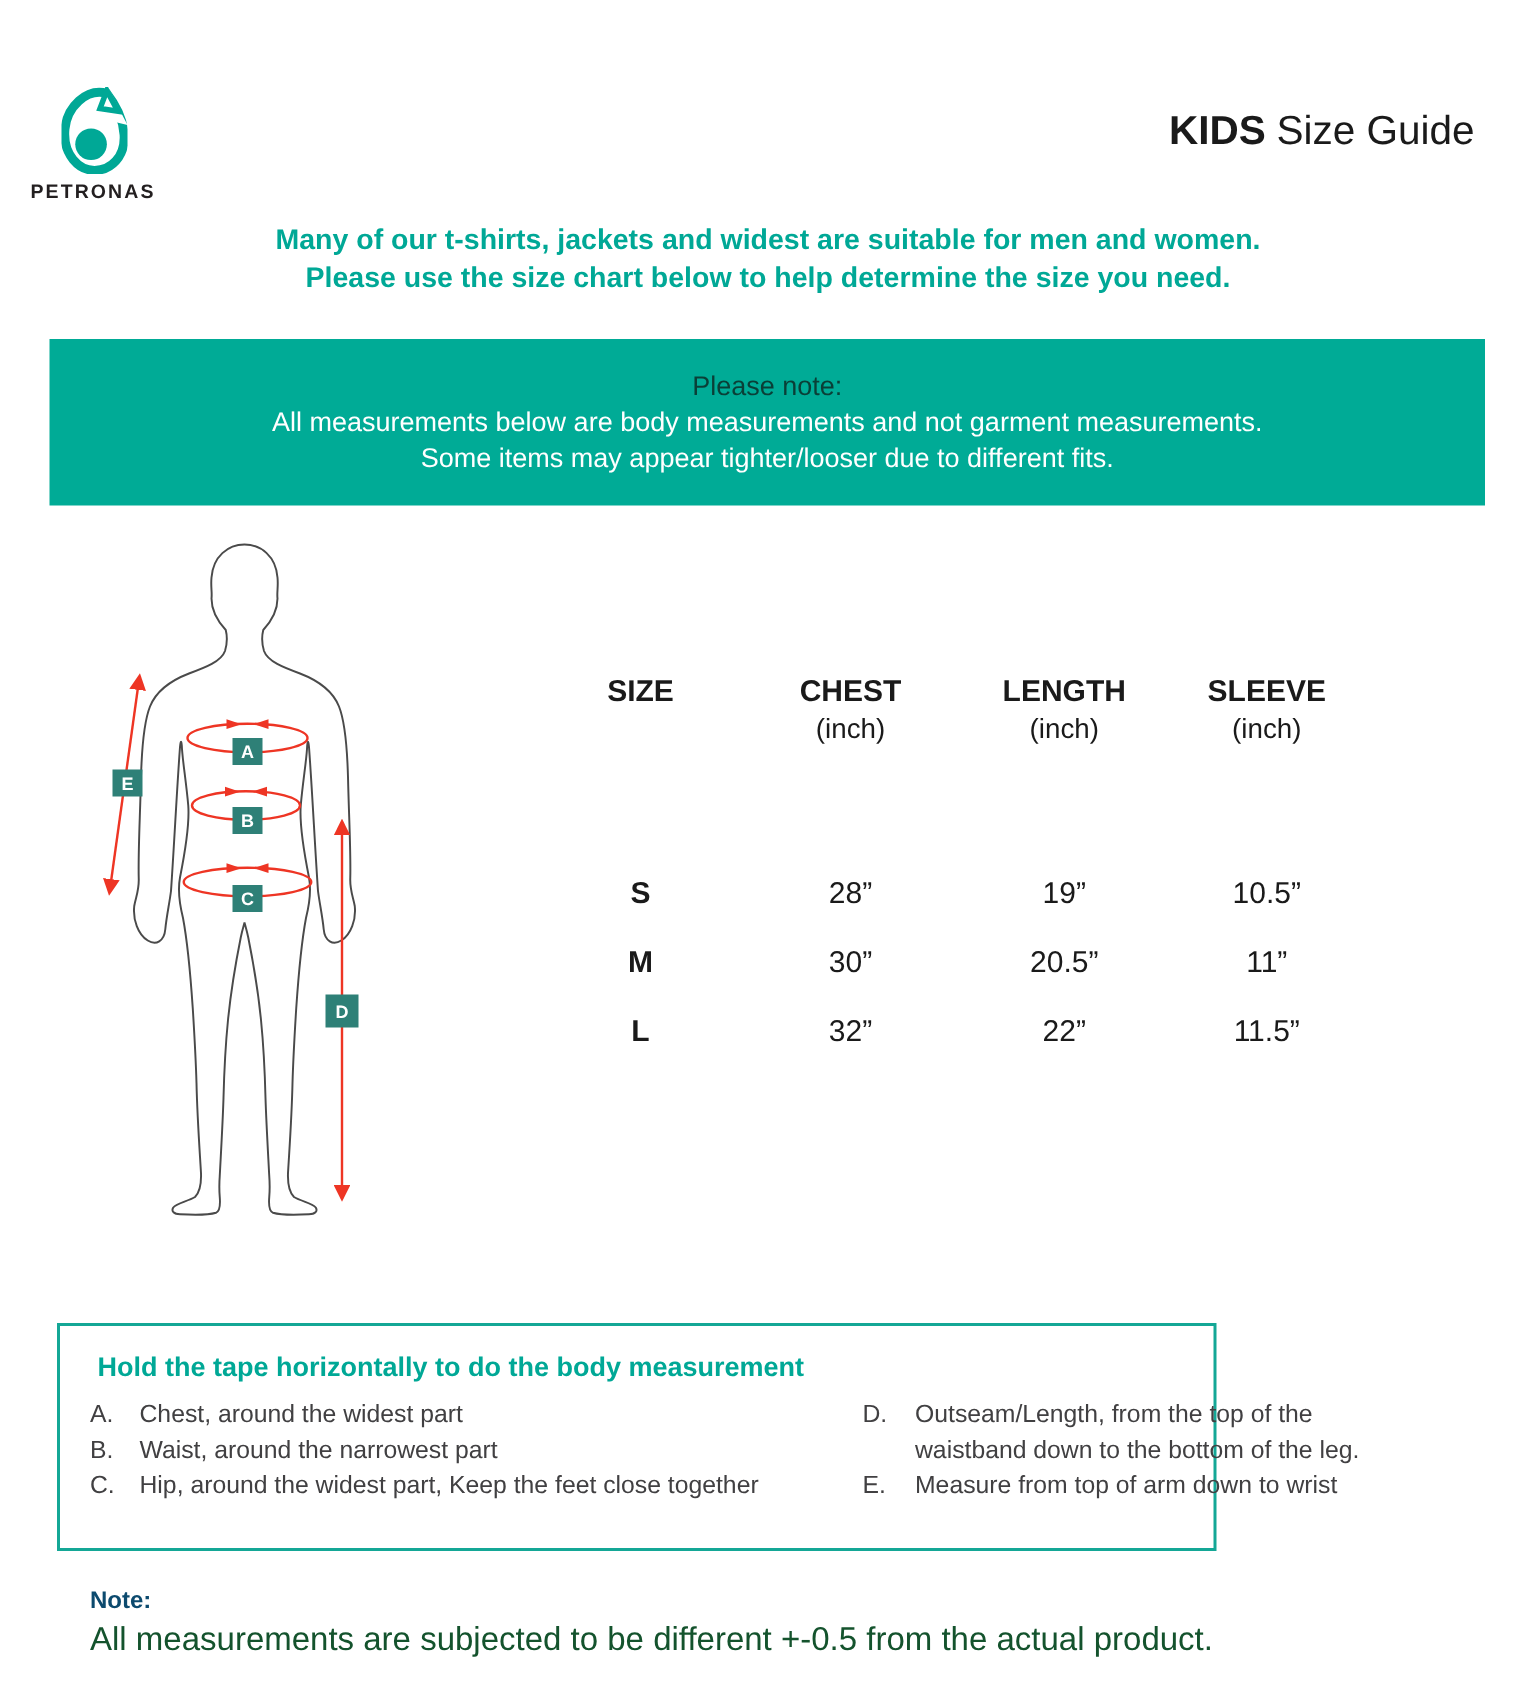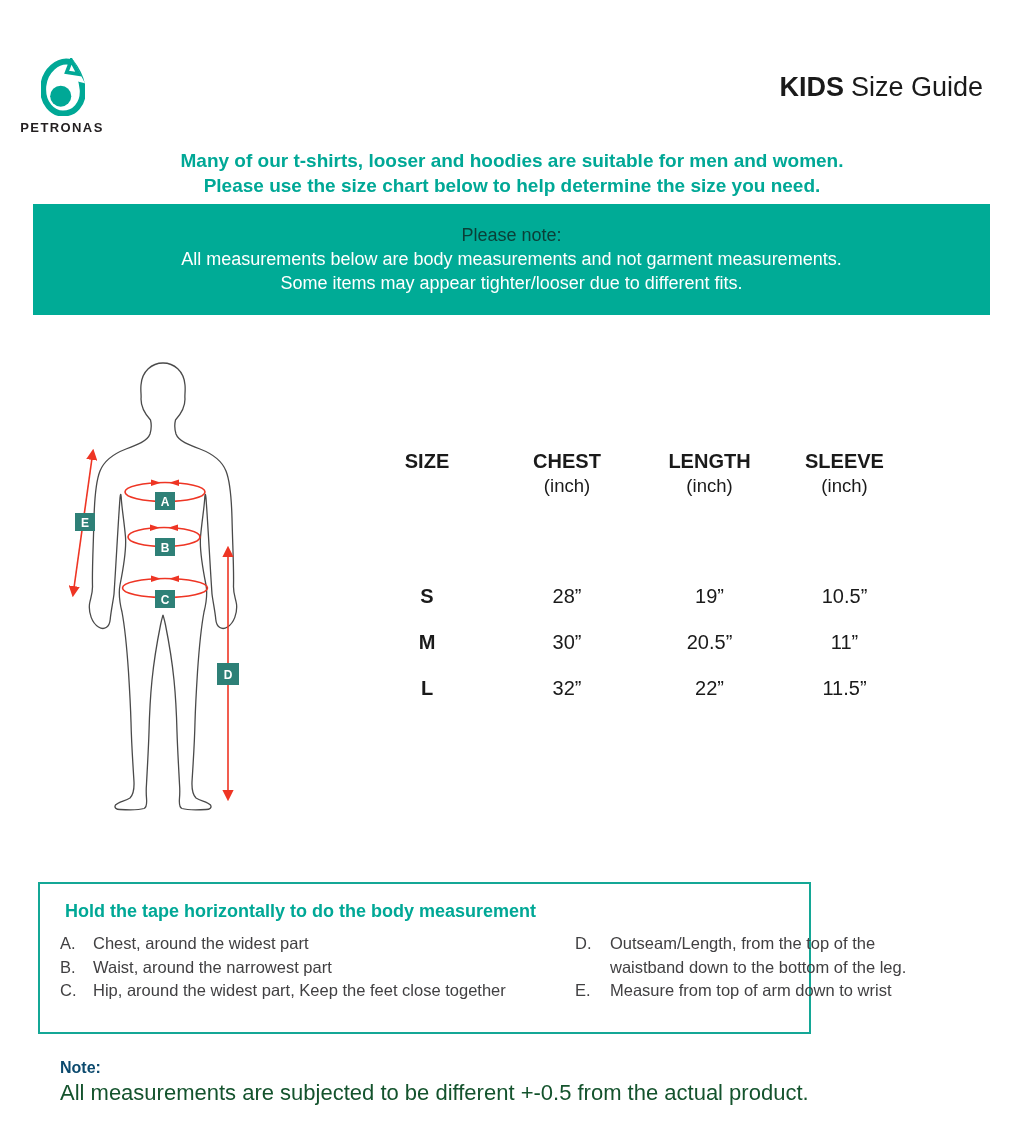--- a/index.html
+++ b/index.html
@@ -11,21 +11,21 @@
   .logo-svg{position:absolute;left:41px;top:58px;width:44px;height:58px;}
   .logo-word{position:absolute;left:20px;top:120px;width:84px;text-align:center;
     font-size:13px;font-weight:800;letter-spacing:1.4px;color:#231f20;}
   .page-title{position:absolute;top:72px;right:41px;font-size:27px;color:#1a1a1a;}
   .page-title .b{font-weight:bold;}
   .page-title .r{font-weight:400;margin-left:7px;}
   
   .intro{position:absolute;left:0;top:149px;width:1024px;text-align:center;
     color:#00A896;font-weight:bold;font-size:19px;line-height:24.5px;}
   
-  .banner{position:absolute;left:33px;top:204px;width:957px;height:111px;
+  .banner{position:absolute;left:33px;top:226px;width:957px;height:111px;
     background:#00AB96;text-align:center;font-size:18px;line-height:24px;
     box-sizing:border-box;padding-top:19px;}
   .banner .dark{color:#0a3f37;}
   .banner .light{color:#ffffff;}
   
   .figure-svg{position:absolute;left:60px;top:350px;width:190px;height:480px;}
   
   .size-table{position:absolute;left:362px;top:450px;width:550px;}
   .t-row{display:grid;grid-template-columns:130px 150px 135px 135px;}
   .t-head .lbl{font-size:20px;font-weight:bold;color:#1a1a1a;text-align:center;line-height:23px;}
@@ -60,21 +60,21 @@
   <polygon points="33,2 41,17 28,15" fill="none" stroke="#00A896" stroke-width="4"></polygon>
   <circle cx="21.5" cy="41" r="11.5" fill="#00A896"></circle>
 </svg>
 <div class="logo-word">PETRONAS</div>
 
 <div class="page-title">
   <span class="b">KIDS</span><span class="r">Size Guide</span>
 </div>
 
 <div class="intro">
-  <div>Many of our t-shirts, looser and hoodies are suitable for men and women.</div>
+  <div>Many of our t-shirts, jackets and widest are suitable for men and women.</div>
   <div>Please use the size chart below to help determine the size you need.</div>
 </div>
 
 <div class="banner">
   <div class="dark">Please note:</div>
   <div class="light">All measurements below are body measurements and not garment measurements.</div>
   <div class="light">Some items may appear tighter/looser due to different fits.</div>
 </div>
 
 <svg class="figure-svg" viewBox="0 0 190 480" aria-hidden="true">

